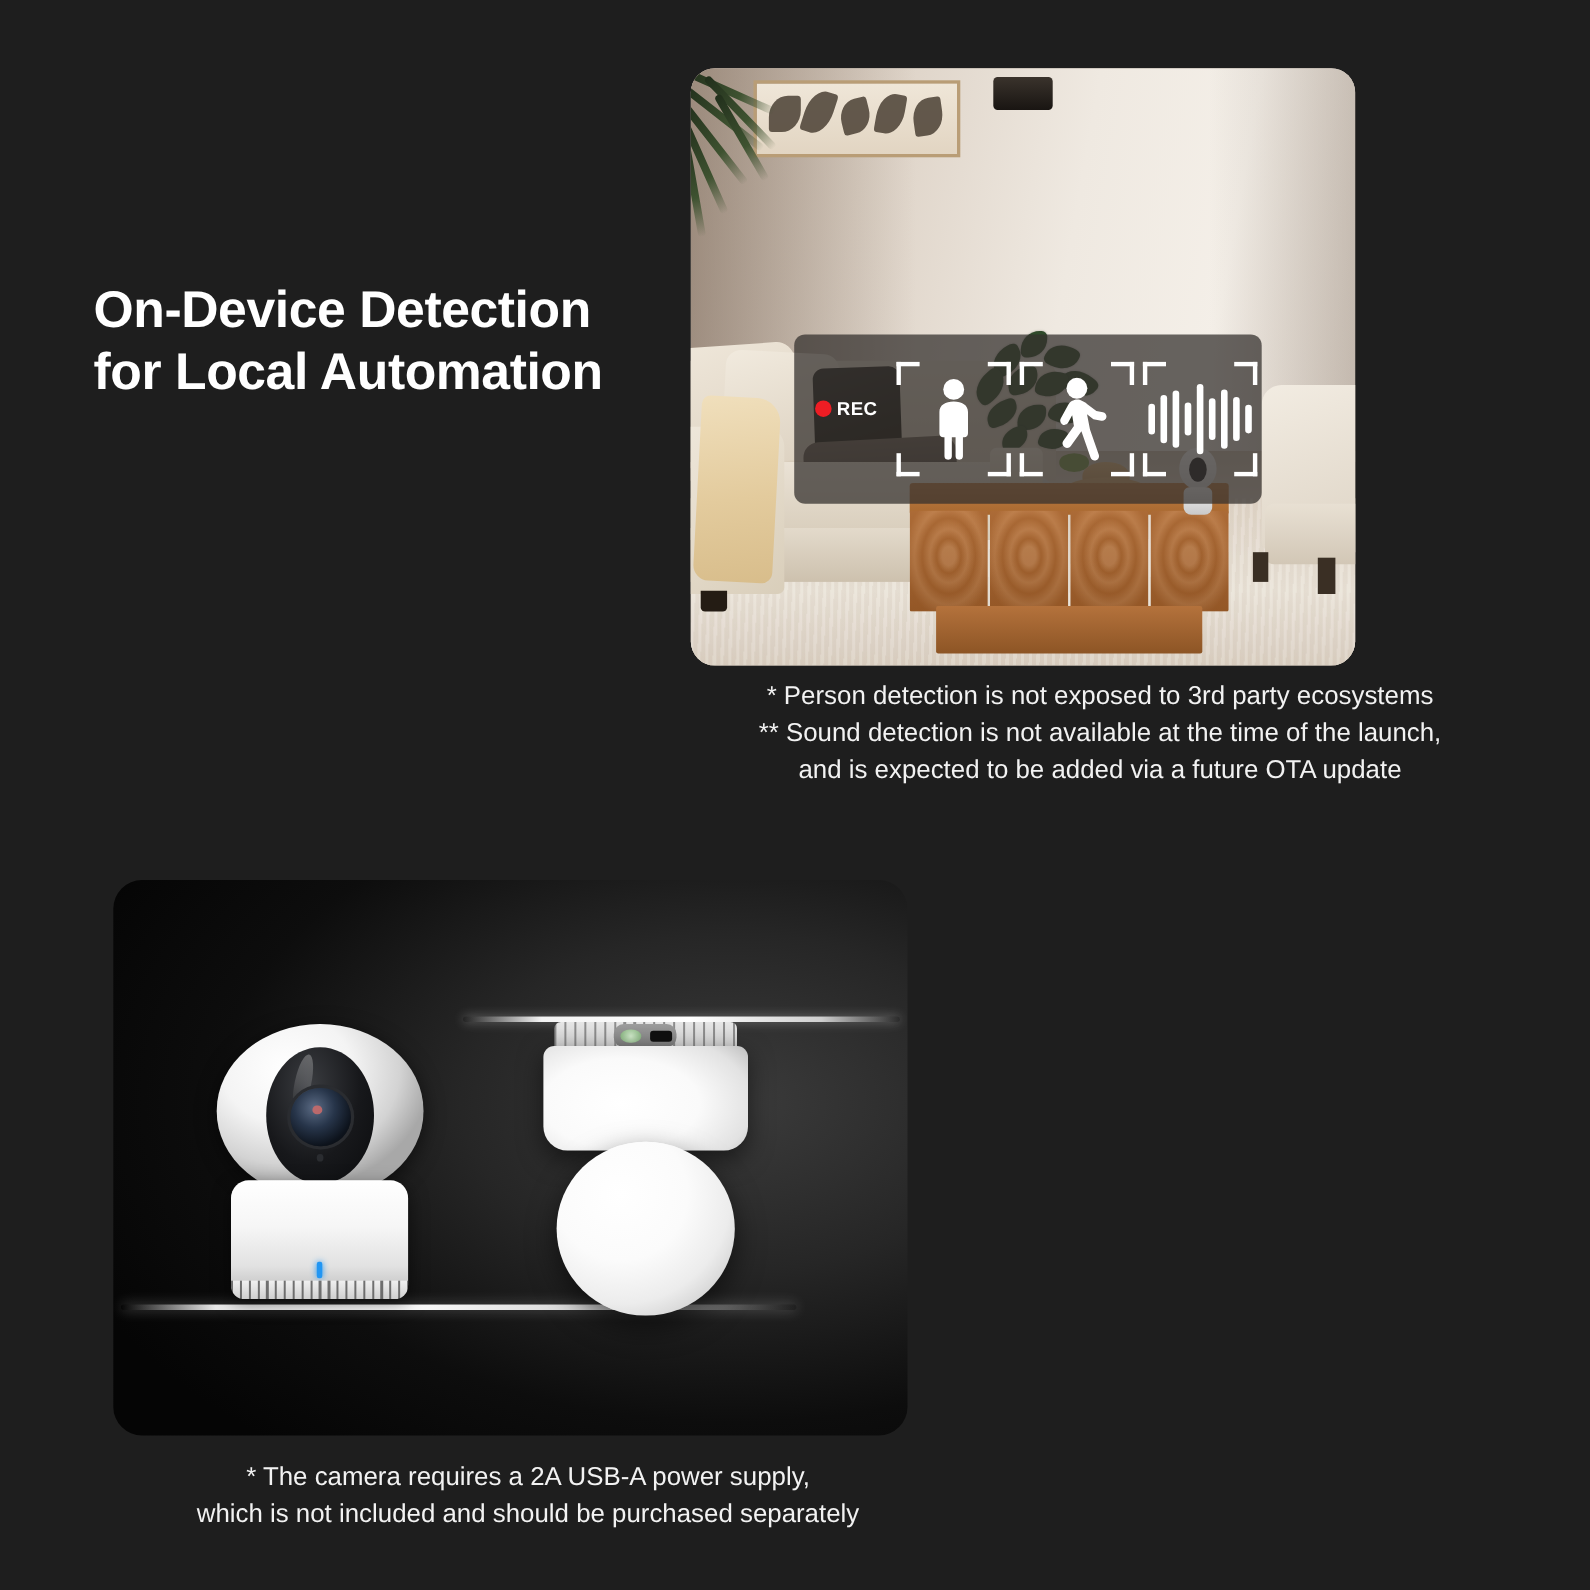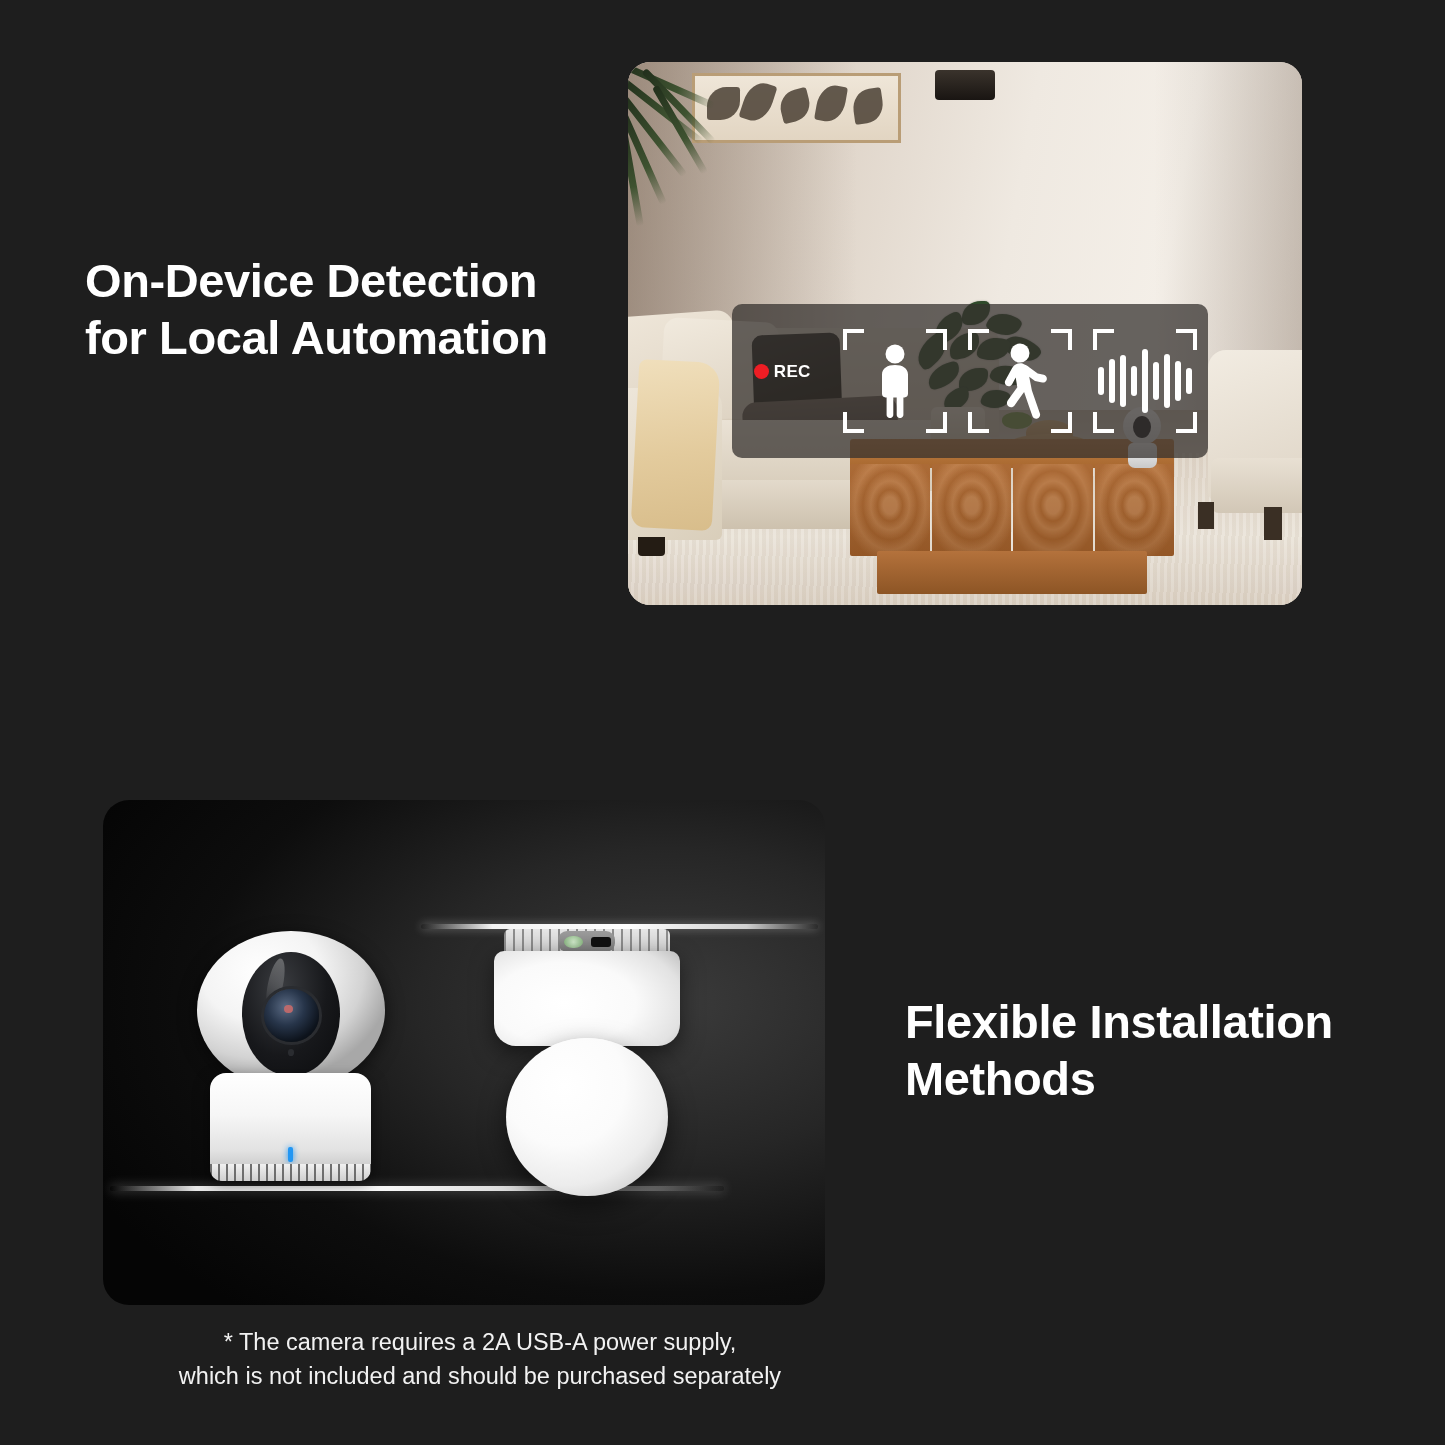--- a/index.html
+++ b/index.html
@@ -34,21 +34,21 @@
     text-align:center;
     white-space:pre-line;
     font-weight:400;
   }
   #footnote-detection { left:640px; top:616px; width:720px; }
   #footnote-install   { left:130px; top:1326px; width:700px; }
 
   
   .photo {
     position:absolute;
-    left:628px; top:62px; width:674px; height:543px;
+    left:628px; top:62px; width:604px; height:543px;
     border-radius:22px;
     overflow:hidden;
     background:#cfc3b6;
   }
   
   .wall {
     position:absolute; left:0; top:0; width:100%; height:66%;
     background:
       linear-gradient(100deg,#cbbcae 0%,#ddd2c6 26%,#efe9e1 56%,#f4efe8 78%,#e3dad0 100%);
   }
@@ -526,20 +526,23 @@
               <i style="display: block; width: 6px; border-radius: 3px; background: rgb(255, 255, 255); height: 78%;"></i>
               <i style="display: block; width: 6px; border-radius: 3px; background: rgb(255, 255, 255); height: 58%;"></i>
               <i style="display: block; width: 6px; border-radius: 3px; background: rgb(255, 255, 255); height: 38%;"></i>
             </span>
         </div>
 
       </div>
     </div>
   </div>
 
+  <p class="footnote" id="footnote-detection">* Person detection is not exposed to 3rd party ecosystems
+** Sound detection is not available at the time of the launch,
+and is expected to be added via a future OTA update</p>
 
   <div class="product-panel">
 
     <div class="shelf-line"></div>
     <div class="ceiling-line"></div>
 
     <div class="cam-desk">
       <div class="head"></div>
       <div class="face"></div>
       <div class="glint"></div>
@@ -554,19 +557,17 @@
       <div class="plate"></div>
       <div class="port-pad"></div>
       <div class="reset"></div>
       <div class="usb"></div>
       <div class="body"></div>
       <div class="sphere"></div>
     </div>
 
   </div>
 
-  <h1 class="heading" id="heading-install">Flexible Installation
-Methods</h1>
 
   <p class="footnote" id="footnote-install">* The camera requires a 2A USB-A power supply,
 which is not included and should be purchased separately</p>
 
 </div>
 
 </body></html>

